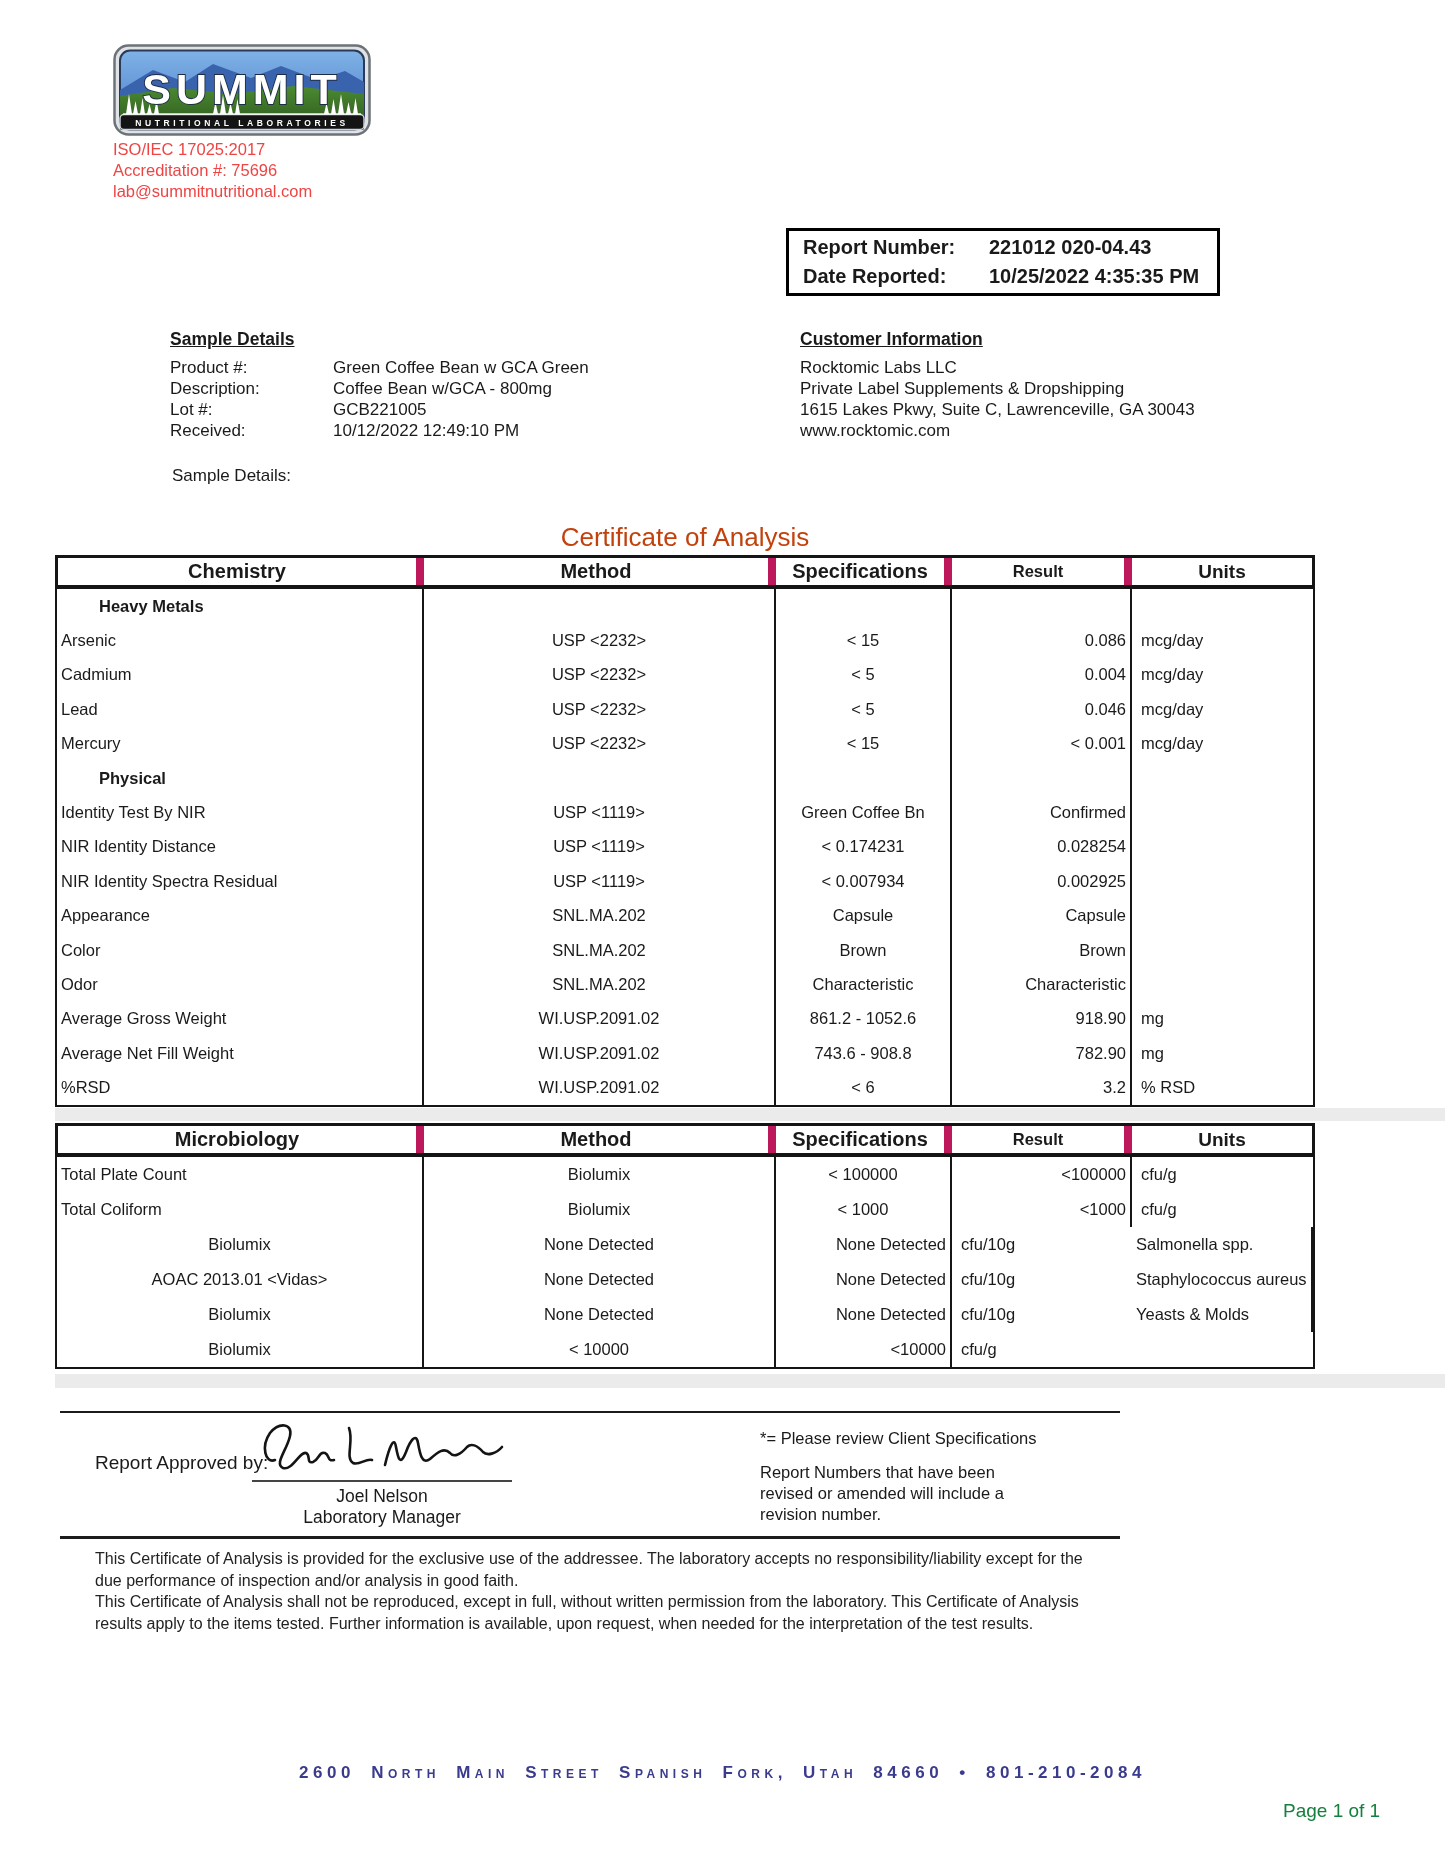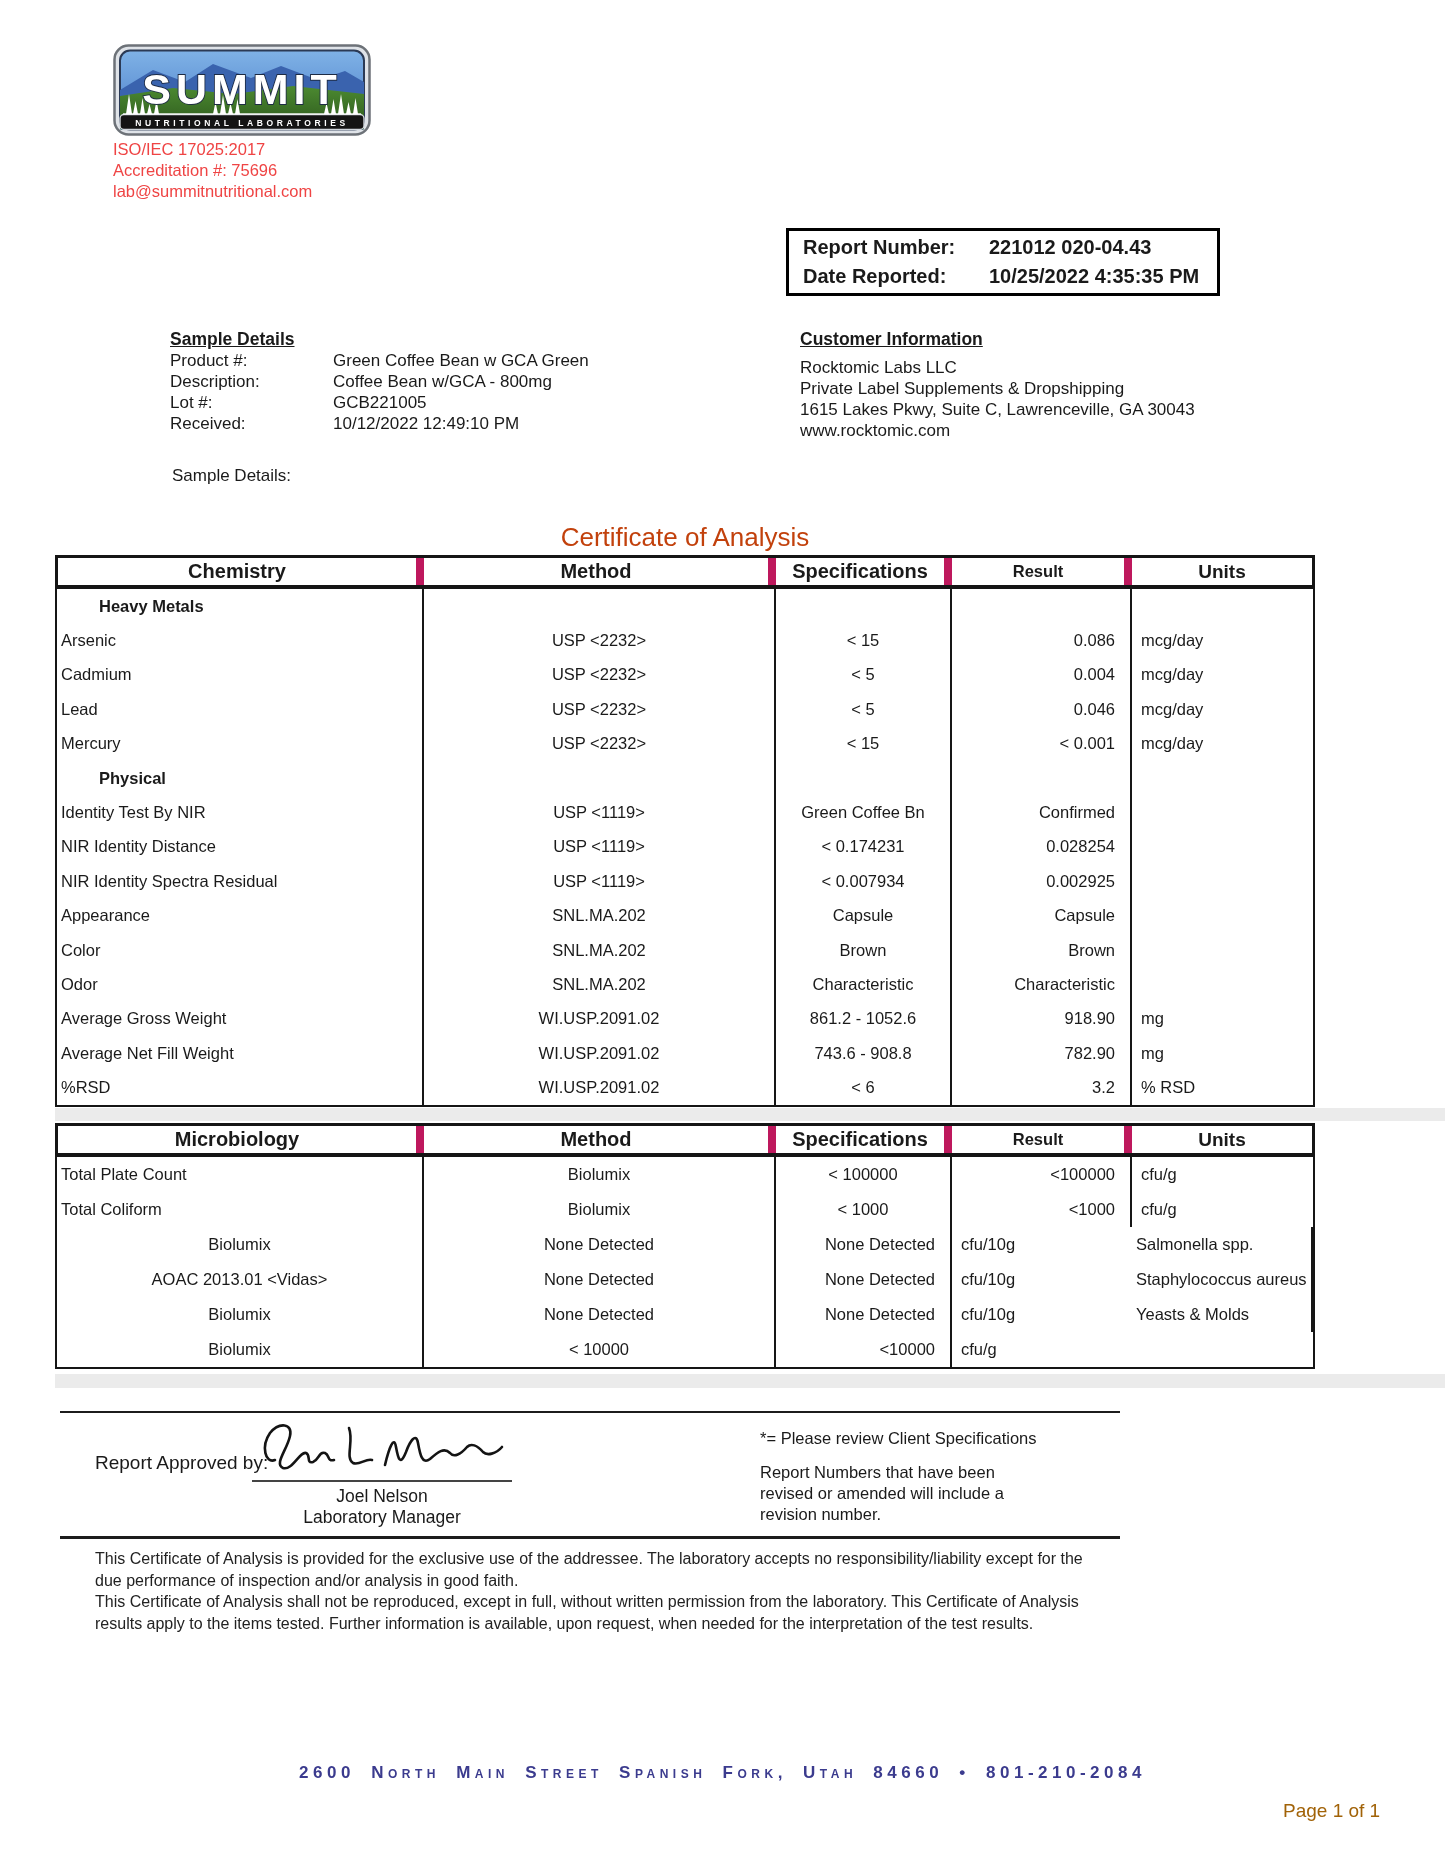--- a/index.html
+++ b/index.html
@@ -34,40 +34,40 @@
   .h:last-child{border-right:none;}
   .h.res-h{font-size:16.5px;}
   .h.unit-h{font-size:19px;}
   .t-body{box-sizing:border-box;width:1260px;border:2px solid #151515;border-top:none;
           display:grid;grid-template-columns:367px 352px 176px 180px 181px;}
   .chem .t-body{grid-auto-rows:34.4px;}
   .micro .t-body{grid-auto-rows:35px;}
   .c{display:flex;align-items:center;border-right:2px solid #161616;font-size:16.5px;overflow:hidden;}
   .nm{justify-content:flex-start;padding-left:4px;}
   .md,.sp{justify-content:center;}
-  .rs{justify-content:flex-end;padding-right:15px;}
+  .rs{justify-content:flex-end;padding-right:4px;}
   .un{justify-content:flex-start;padding-left:9px;border-right:none;}
   .sec{font-weight:bold;padding-left:42px;}
   .gray-strip{background:#ebebeb;height:13px;}
 
   
   .hr-thin{height:2px;background:#1c1c1c;}
   .hr-thick{height:3px;background:#1c1c1c;}
   .approve-label{font-size:19px;}
   .sig-block{left:252px;top:1418px;width:260px;text-align:center;}
   .sig-underline{border-bottom:2px solid #444;}
   .signer{font-size:17.5px;line-height:21px;}
   .notes{font-size:16.5px;line-height:21px;}
 
   .disclaimer{font-size:16px;line-height:21.5px;color:#222;}
   .disclaimer p{margin:0;}
 
   .footer-address{left:0;top:1763px;width:1445px;text-align:center;font-weight:bold;font-size:17px;
                   letter-spacing:4.5px;word-spacing:7px;font-variant:small-caps;}
-  .page-num{left:1283px;top:1800px;font-size:19px;color:#a16207;}
+  .page-num{left:1283px;top:1800px;font-size:19px;color:#15803d;}
 </style>
 </head>
 <body>
 
 <div class="page">
 
   <div class="abs" style="left:113px;top:44px;width:258px;height:92px;">
     <svg width="258" height="92" viewBox="0 0 258 92">
       <defs>
         <linearGradient id="sky" x1="0" y1="0" x2="0" y2="1">
@@ -105,21 +105,21 @@
       <span class="rb-value">221012 020-04.43</span>
     </div>
     <div class="rb-row">
       <span class="rb-label">Date Reported:</span>
       <span class="rb-value">10/25/2022 4:35:35 PM</span>
     </div>
   </div>
 
   <div class="abs" style="left:170px;top:329px;">
     <div class="sec-title">Sample Details</div>
-    <div style="">
+    <div style="margin-top:7px;">
       <div class="kv">
           <span class="k">Product #:</span>
           <span>Green Coffee Bean w GCA Green</span>
         </div>
       <div class="kv">
           <span class="k">Description:</span>
           <span>Coffee Bean w/GCA - 800mg</span>
         </div>
       <div class="kv">
           <span class="k">Lot #:</span>

